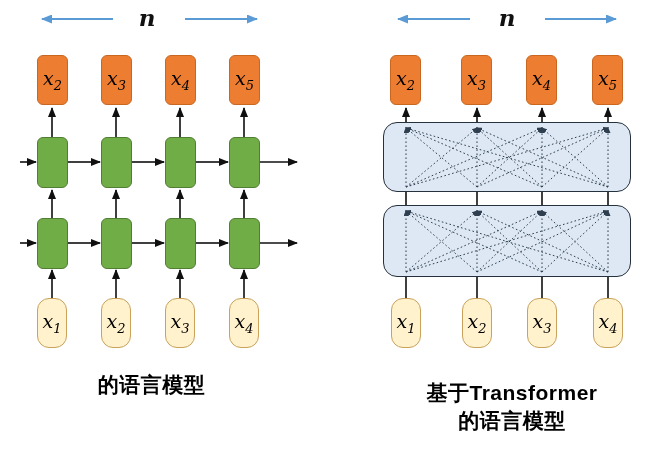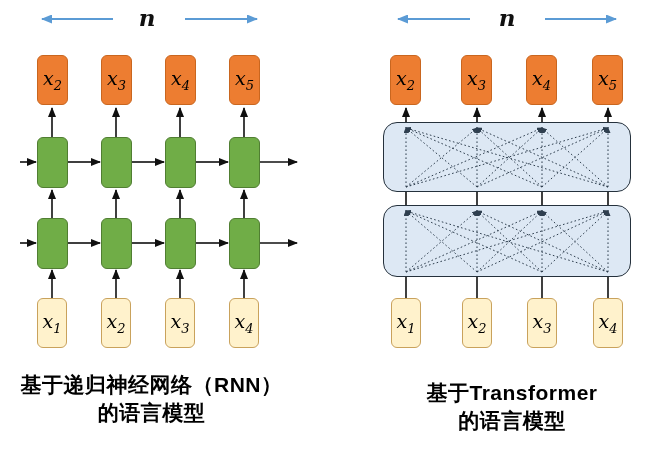--- a/index.html
+++ b/index.html
@@ -2,21 +2,21 @@
 <html><head>
 <meta charset="utf-8">
 <style>
   html,body{margin:0;padding:0;background:#fff;}
   .canvas{position:relative;width:660px;height:451px;background:#fff;overflow:hidden;
           font-family:"Liberation Sans","DejaVu Sans",sans-serif;}
   #wires{position:absolute;left:0;top:0;z-index:2;}
   .box{position:absolute;box-sizing:border-box;display:flex;align-items:center;justify-content:center;z-index:3;}
   .orange{width:31px;height:50px;background:#ED7D31;border:1.4px solid #C9661F;border-radius:6px;}
   .green{width:31px;height:51px;background:#70AD47;border:1.5px solid #507E32;border-radius:6px;}
-  .cream{width:30px;height:50px;background:#FFF2CC;border:1.3px solid #C9A25C;border-radius:6px;}
+  .cream{width:30px;height:50px;background:#FFF2CC;border:1.3px solid #C9A25C;border-radius:12px;}
   .blue-block{position:absolute;box-sizing:border-box;background:#DDE8F4;border:1.8px solid #25313C;border-radius:14px;z-index:1;}
   .tok{font-family:"DejaVu Serif","Liberation Serif",serif;font-style:italic;font-size:19px;color:#000000;line-height:1;}
   .tok sub{font-size:13px;font-style:italic;}
   .nlabel{position:absolute;z-index:3;font-family:"DejaVu Serif","Liberation Serif",serif;
           font-style:italic;font-weight:700;font-size:23px;color:#111;text-align:center;width:26px;}
   .caption{position:absolute;z-index:3;text-align:center;font-weight:700;color:#000;
            font-size:21px;line-height:1.32;letter-spacing:0.5px;}
   .wire{stroke:#101010;stroke-width:1.6;fill:none;}
   .dot{stroke:#2F3F4F;stroke-width:1;fill:none;stroke-dasharray:1.6 2.4;}
   .seq{stroke:#5B9BD5;stroke-width:1.8;fill:none;}
@@ -149,21 +149,20 @@
       <span class="tok"><i>x</i><sub>2</sub></span>
     </div>
   <div class="box cream" style="left:165px;top:298px">
       <span class="tok"><i>x</i><sub>3</sub></span>
     </div>
   <div class="box cream" style="left:229px;top:298px">
       <span class="tok"><i>x</i><sub>4</sub></span>
     </div>
 
   <div class="caption" style="left:0px;top:371px;width:303px">
-    <div>基于递归神经网络（RNN）</div>
     <div>的语言模型</div>
   </div>
 
   <div class="blue-block" style="left:383px;top:122px;width:248px;height:70px"></div>
   <div class="blue-block" style="left:383px;top:205px;width:248px;height:72px"></div>
 
   <div class="box orange" style="left:390px;top:55px">
       <span class="tok"><i>x</i><sub>2</sub></span>
     </div>
   <div class="box orange" style="left:461px;top:55px">

